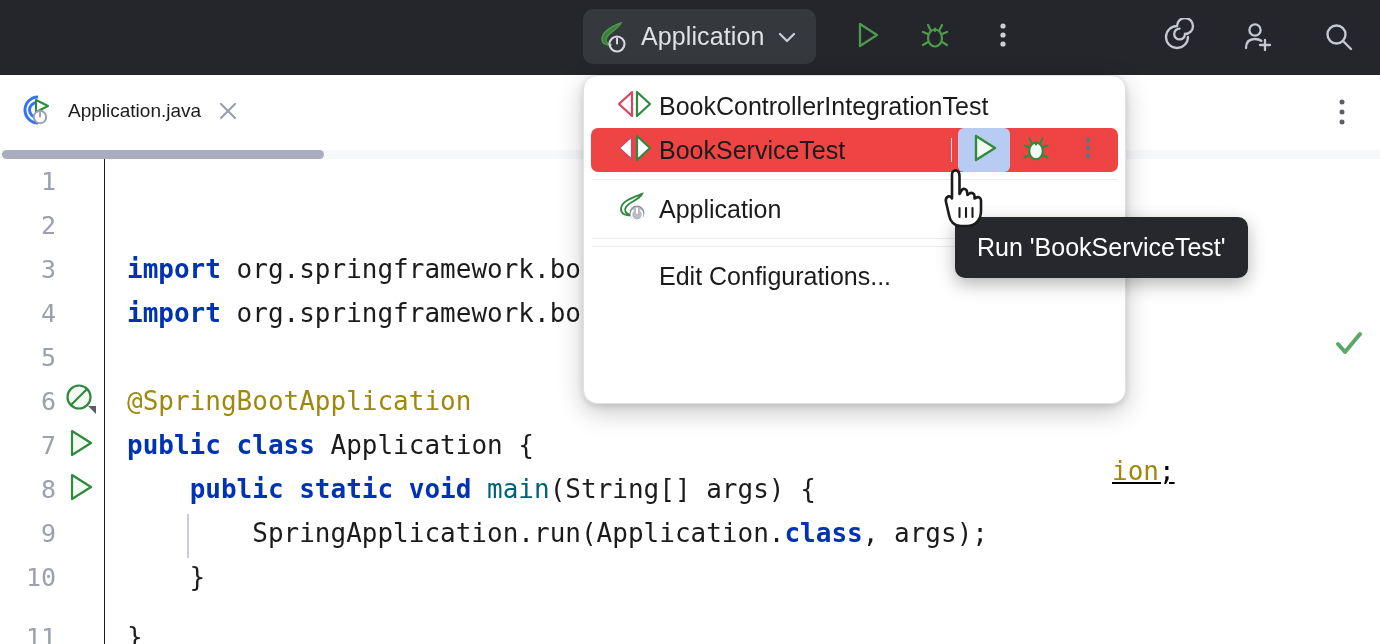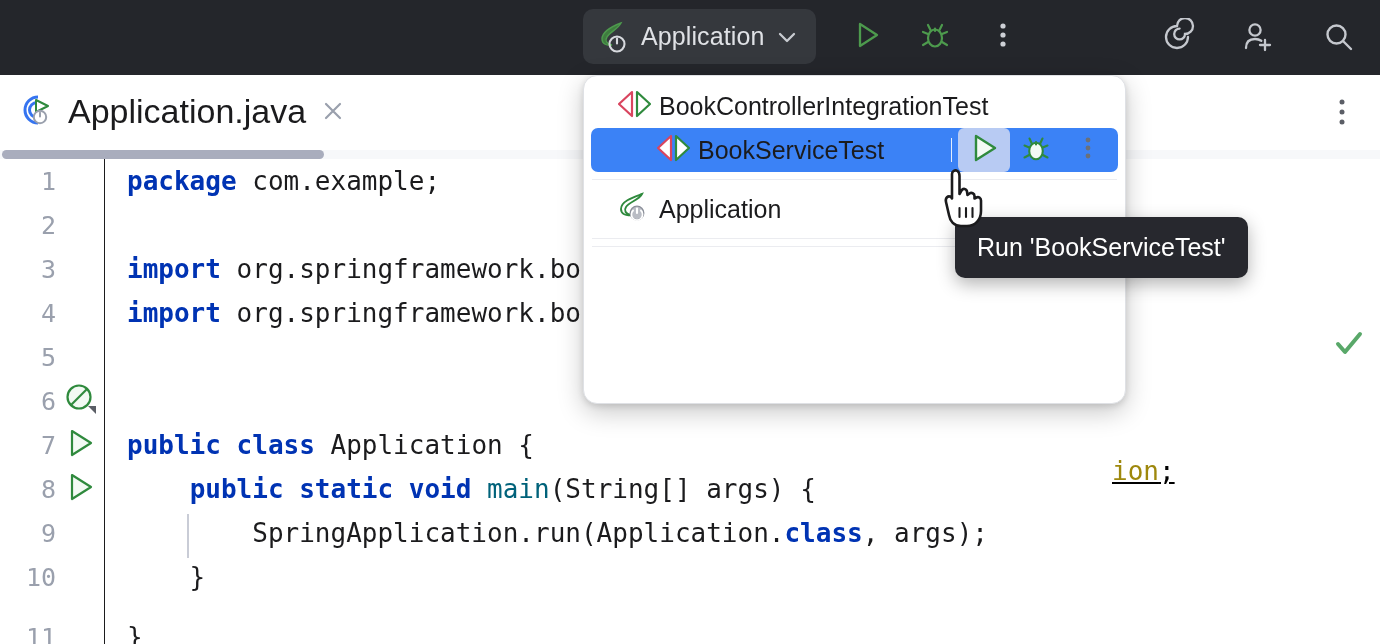--- a/index.html
+++ b/index.html
@@ -54,21 +54,21 @@
     position: absolute; left: 0; top: 75px;
     width: 1380px; height: 72px;
     background: #ffffff;
   }
   #editor-tab {
     position: absolute; left: 18px; top: 14px;
     display: flex; align-items: center; gap: 14px;
     height: 44px; cursor: pointer;
   }
   #editor-tab .tab-title {
-    font-size: 34px; color: #1b1b1d; white-space: nowrap;
+    font-size: 19px; color: #1b1b1d; white-space: nowrap;
   }
   #tab-close-btn {
     width: 26px; height: 26px; cursor: pointer;
     display: flex; align-items: center; justify-content: center;
   }
   #tab-options-btn {
     position: absolute; right: 24px; top: 20px;
     width: 28px; height: 34px; cursor: pointer;
     display: flex; align-items: center; justify-content: center;
   }
@@ -161,21 +161,21 @@
     z-index: 40;
     overflow: hidden;
   }
   .popup-item {
     position: relative;
     height: 44px; margin: 0 7px;
     display: flex; align-items: center;
     border-radius: 7px;
     cursor: pointer;
   }
-  .popup-item.selected { background: #3b82f6; padding-left: 39px; }
+  .popup-item.selected { background: #ef4444; }
   .popup-item .pi-icon {
     width: 40px; height: 44px; margin-left: 24px;
     display: flex; align-items: center; justify-content: center;
     flex: 0 0 40px;
   }
   .popup-item .pi-label {
     font-size: 25px; color: #1b1b1d; white-space: nowrap;
     margin-left: 4px;
   }
   .popup-item .pi-label.noicon { margin-left: 68px; }
@@ -320,21 +320,20 @@
 
 <div id="editor-area">
   <div id="gutter"></div>
   <div id="gutter-border"></div>
   <div id="indent-guide"></div>
 
   <div id="code-lines">
       <div class="code-row" style="top: 0px;">
         <div class="ln">1</div>
         <div class="gutter-icon"></div>
-        <div class="code-text"><span class="kw">package</span><span> com.example;</span></div>
       </div>
       <div class="code-row" style="top: 44px;">
         <div class="ln">2</div>
         <div class="gutter-icon"></div>
         <div class="code-text"></div>
       </div>
       <div class="code-row" style="top: 88px;">
         <div class="ln">3</div>
         <div class="gutter-icon"></div>
         <div class="code-text"><span class="kw">import</span><span> org.springframework.bo</span></div>
@@ -351,20 +350,21 @@
       </div>
       <div class="code-row" style="top: 220px;">
         <div class="ln">6</div>
         <div class="gutter-icon">
           <span><svg width="34" height="34" viewBox="0 0 34 34">
               <circle cx="15" cy="15" r="11.5" fill="#f2faf3" stroke="#2f8a3d" stroke-width="2.2"></circle>
               <path d="M7 23 L23 7" stroke="#2f8a3d" stroke-width="2.2"></path>
               <path d="M24 24 L32 24 L32 32 Z" fill="#5b5e66"></path>
             </svg></span>
         </div>
+        <div class="code-text"><span class="ann">@SpringBootApplication</span></div>
       </div>
       <div class="code-row" style="top: 264px;">
         <div class="ln">7</div>
         <div class="gutter-icon">
           <span><svg width="34" height="34" viewBox="0 0 34 34">
               <path d="M8 5 L27 17 L8 29 Z" fill="#f3faf4" stroke="#2f8a3d" stroke-width="2.2" stroke-linejoin="round"></path>
             </svg></span>
         </div>
         <div class="code-text"><span class="kw">public class</span><span> Application {</span></div>
       </div>
@@ -454,20 +454,23 @@
               <path d="M24 2 C16 5 3 9 3 17 C3 22 8 24 13 23 C7 22 6 18 8 15 C11 10 21 8 24 2 Z" fill="none" stroke="#2f8a3d" stroke-width="1.9"></path>
               <circle cx="19" cy="21" r="6.8" fill="#b9bcc4" stroke="#8b8f99" stroke-width="1.3"></circle>
               <path d="M19 16.5 L19 21" stroke="#ffffff" stroke-width="2.1" stroke-linecap="round"></path>
               <path d="M15.6 18 A5.6 5.6 0 1 0 22.4 18" fill="none" stroke="#ffffff" stroke-width="1.7"></path>
             </svg></span>
         </span>
         <span class="pi-label">Application</span>
       </div>
       <div class="popup-sep"></div>
       <div class="popup-sep"></div>
+      <div class="popup-item">
+        <span class="pi-label noicon">Edit Configurations...</span>
+      </div>
     </div>
 </div>
 
 <div id="run-tooltip">Run 'BookServiceTest'</div>
 
 <div id="mouse-cursor">
   <svg width="52" height="62" viewBox="0 0 52 62">
     <path d="M14 6 C14 3 17 1.5 19.5 3 C21 4 21.5 6 21.5 8 L21.5 26
              L23.5 22.5 C25 20 28.5 20.5 29 23.5 L29.5 27
              L31.5 25.5 C33.5 24 36.5 25.5 36.5 28 L36.5 30.5

